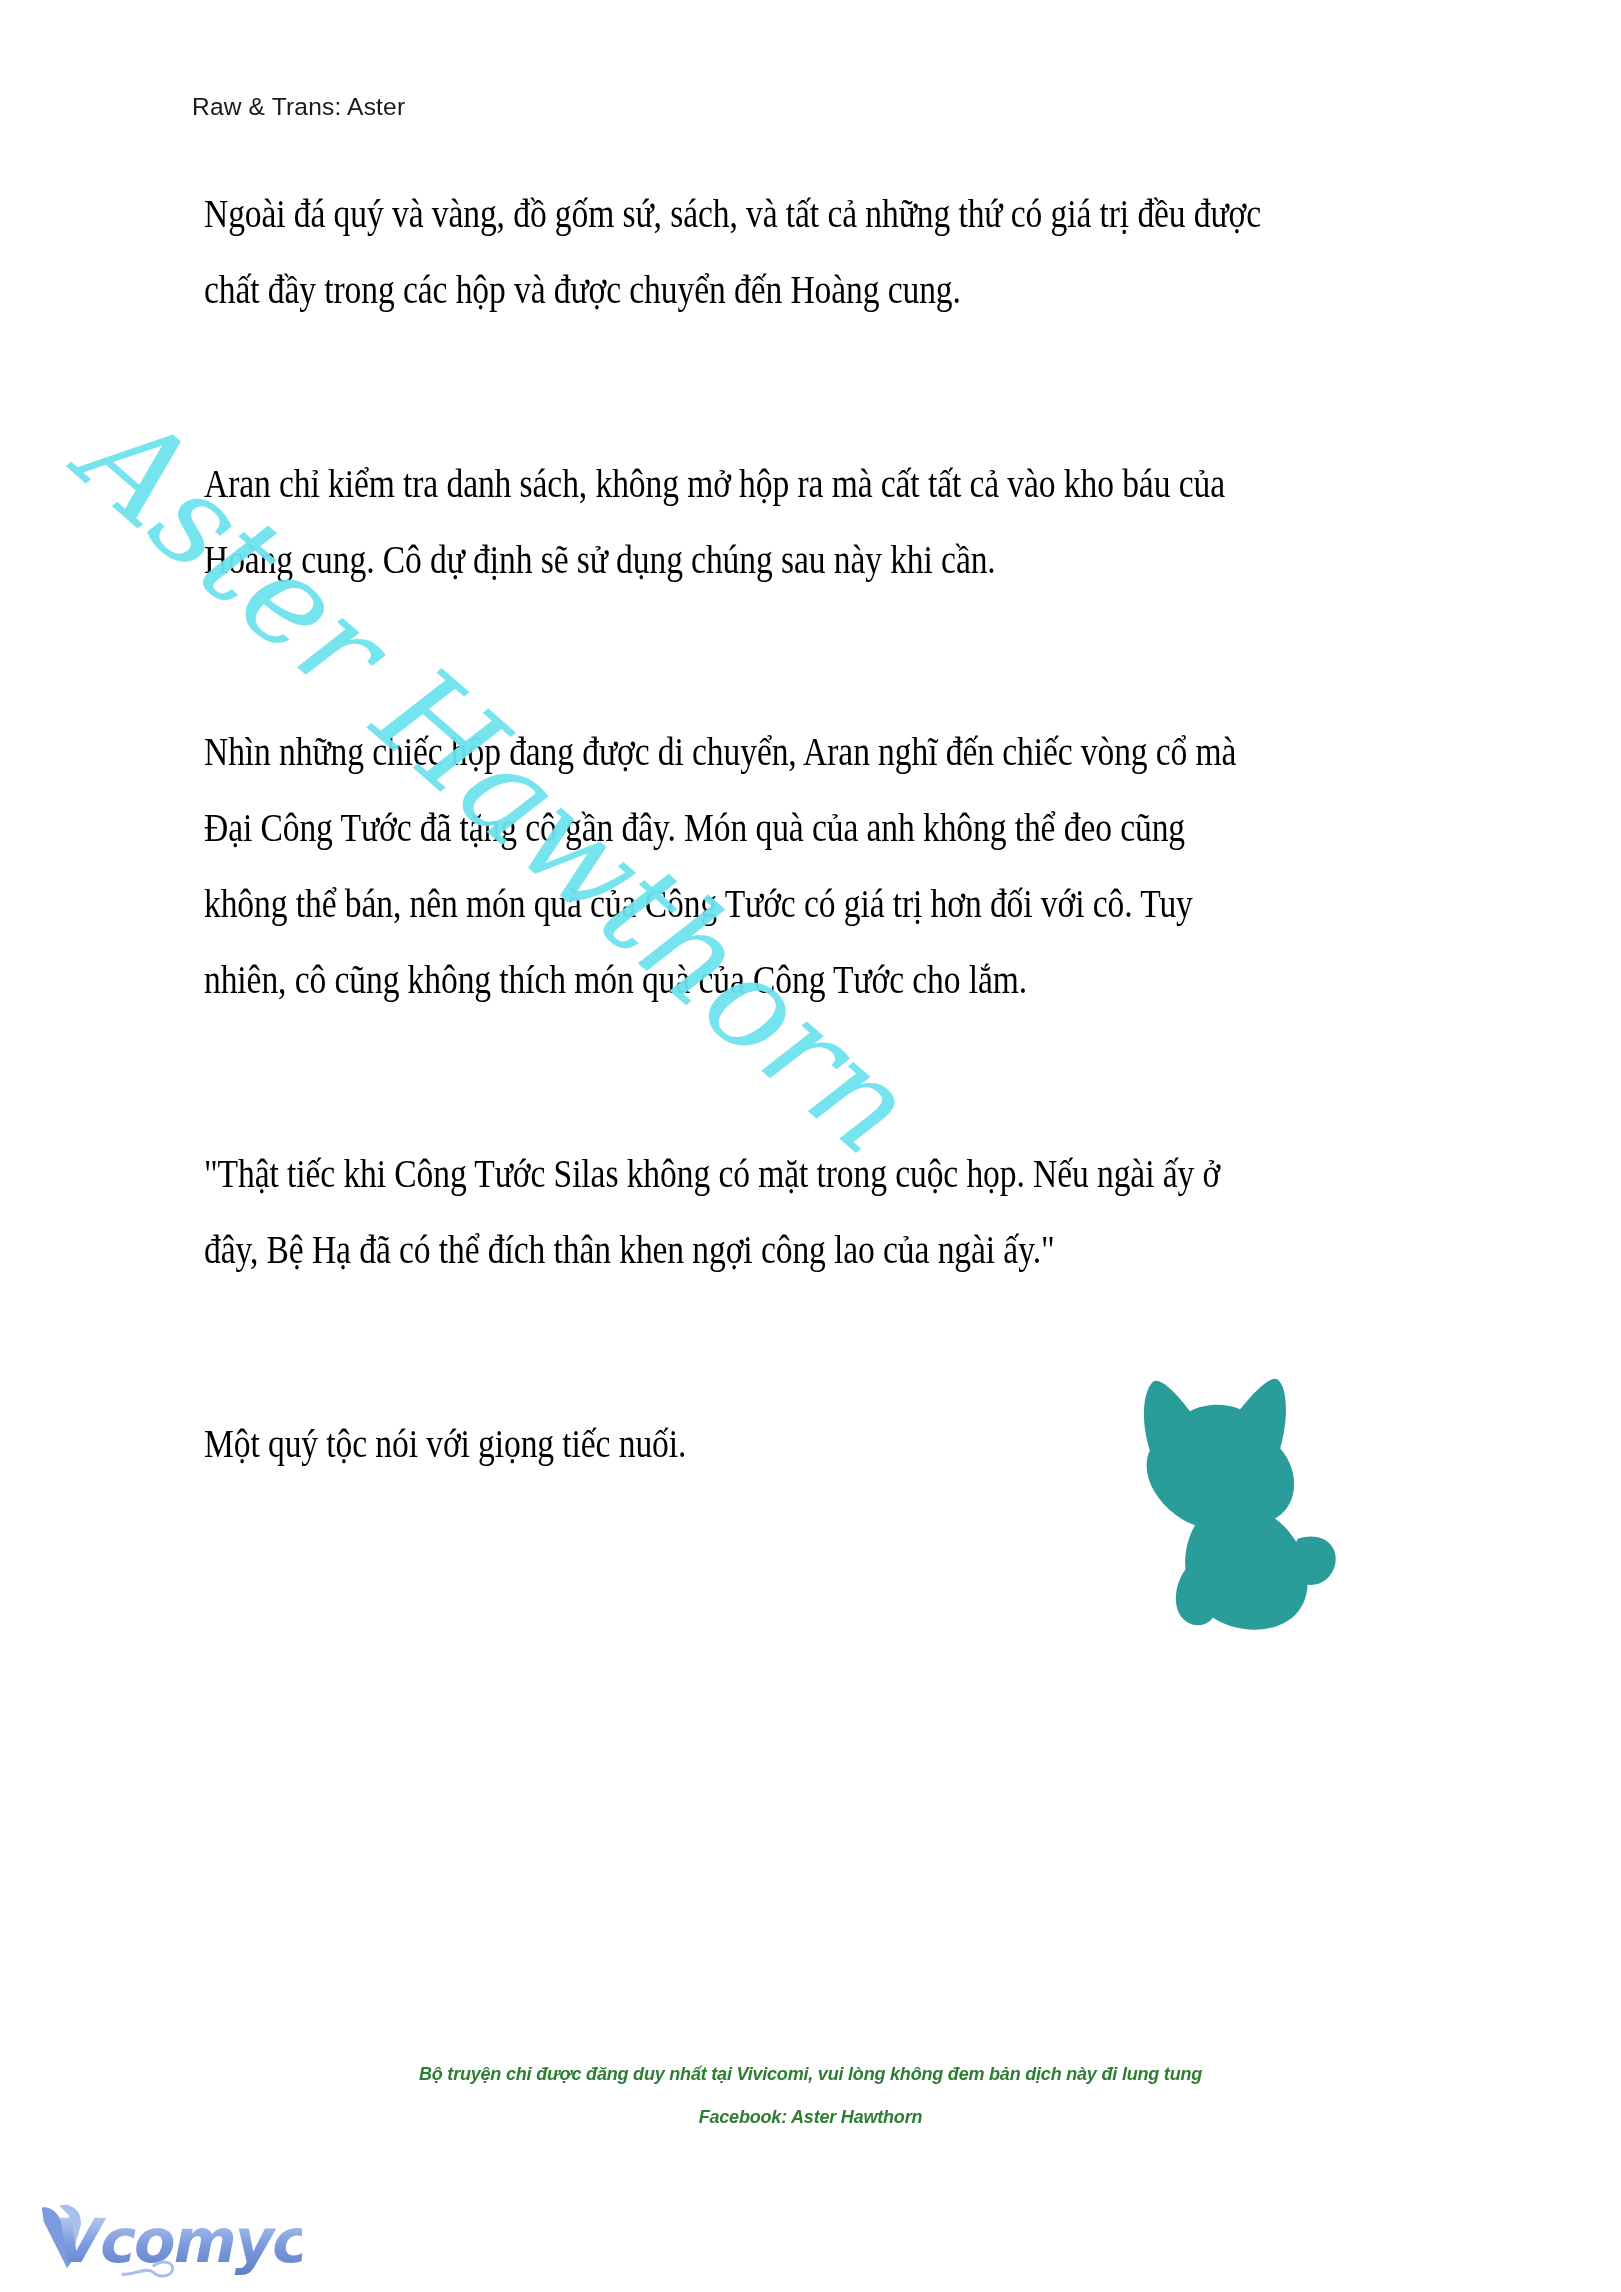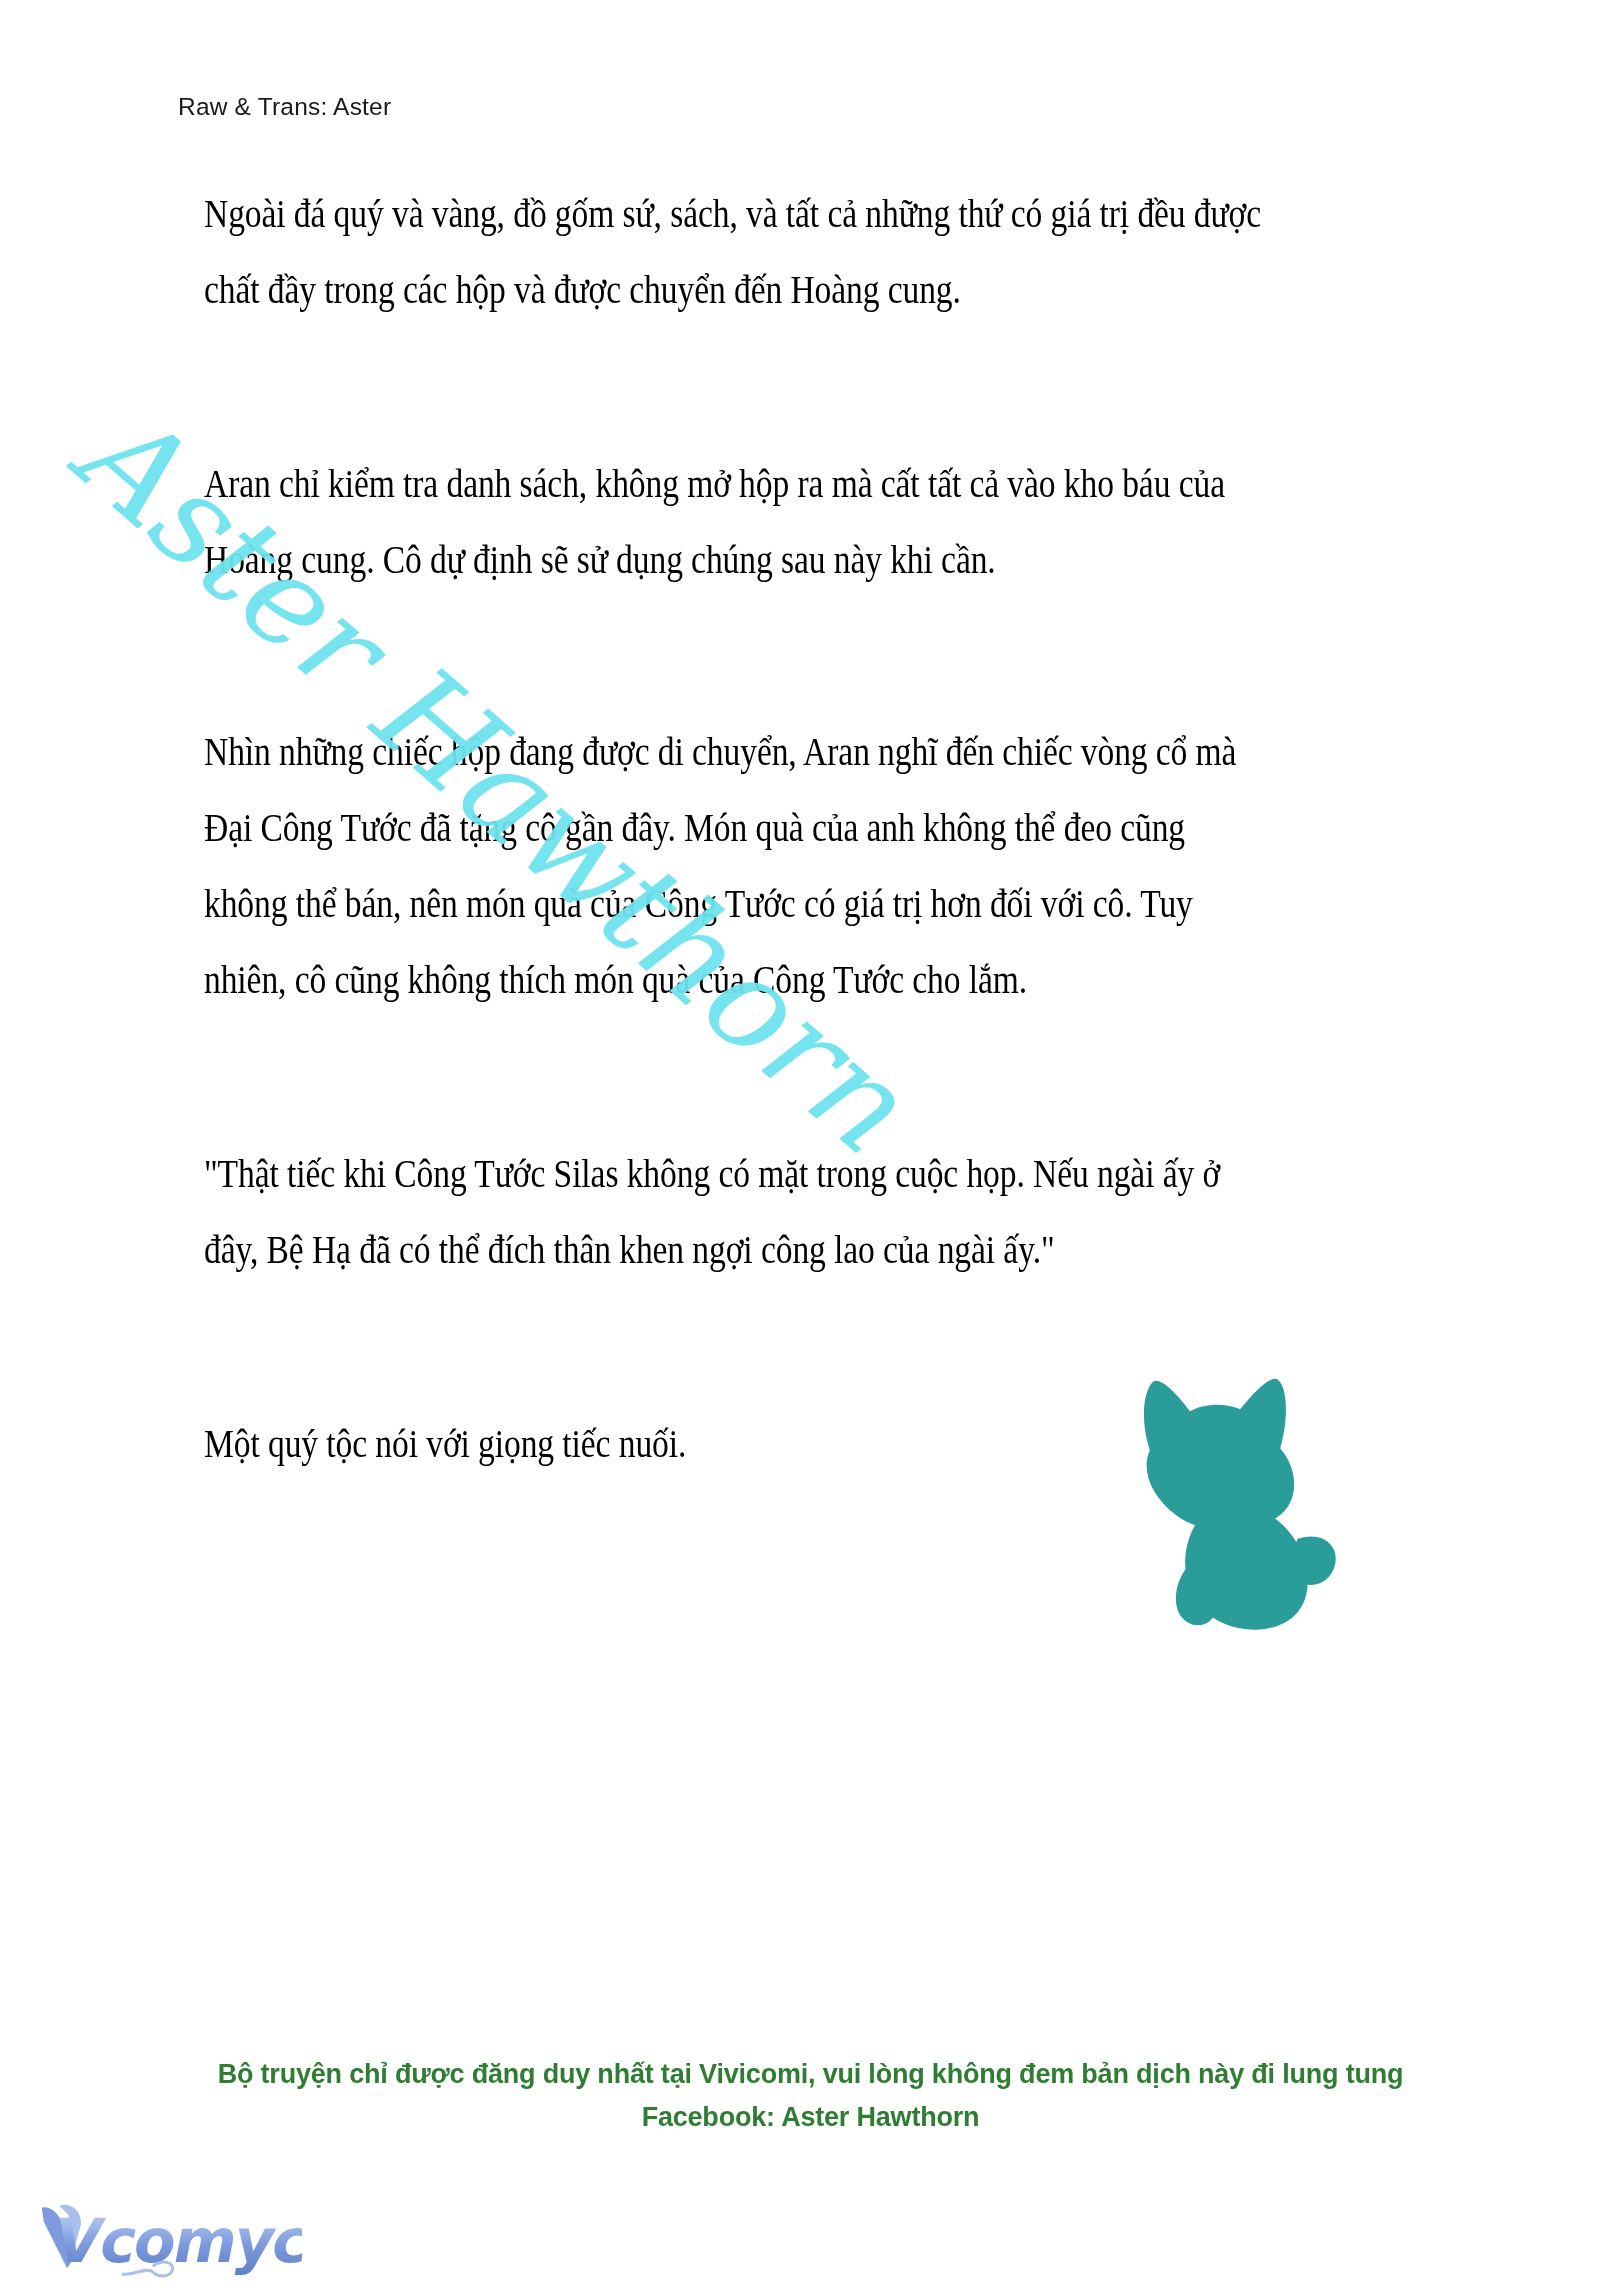--- a/index.html
+++ b/index.html
@@ -18,21 +18,21 @@
   
   .page {
     position: absolute;
     inset: 0;
     background: #ffffff;
   }
 
   
   .header {
     position: absolute;
-    left: 178px;
+    left: 192px;
     top: 93px;
     font-family: "Liberation Sans", "DejaVu Sans", sans-serif;
     font-size: 24.5px;
     color: #1a1a1a;
     letter-spacing: 0.2px;
     white-space: nowrap;
   }
 
   
   .content {
@@ -96,22 +96,23 @@
   }
 
   
   .footer-note {
     position: absolute;
     left: 0;
     right: 0;
     top: 2053px;
     text-align: center;
     font-family: "Liberation Sans", "DejaVu Sans", sans-serif;
+    font-style: italic;
     font-weight: bold;
-    font-size: 27px;
+    font-size: 18px;
     line-height: 43px;
     color: #2e7d32;
     letter-spacing: -0.2px;
   }
   .footer-note div { white-space: nowrap; }
 
   
   .logo {
     position: absolute;
     left: 37px;

